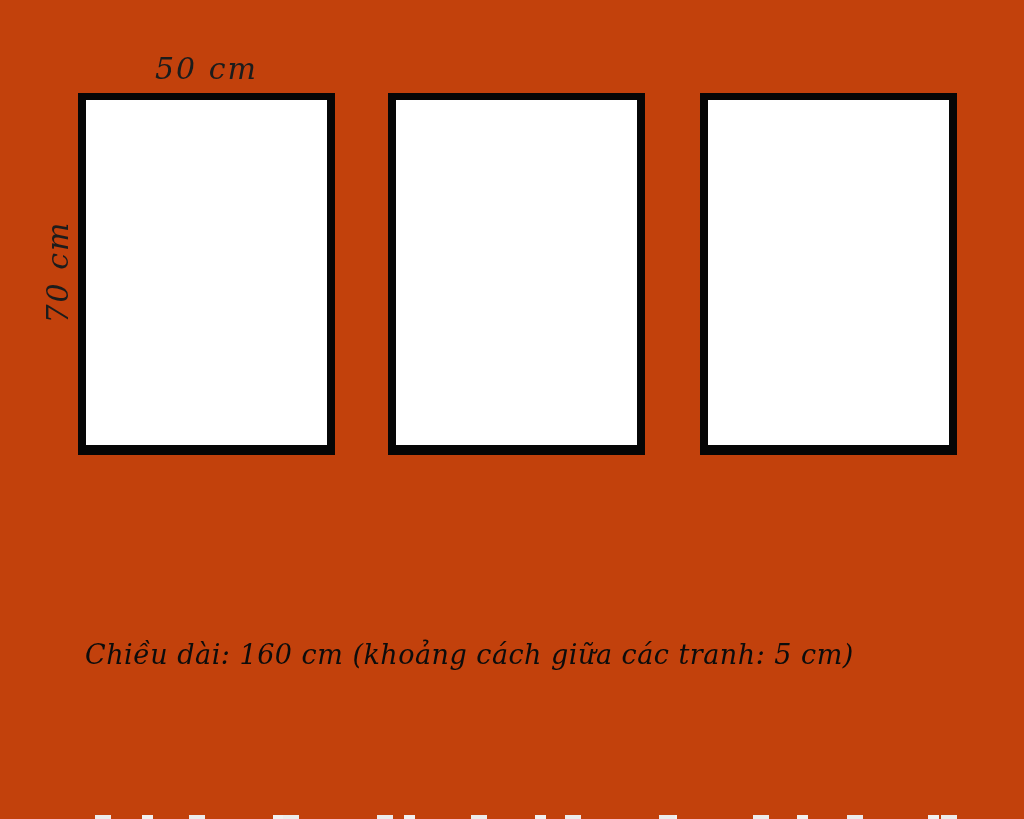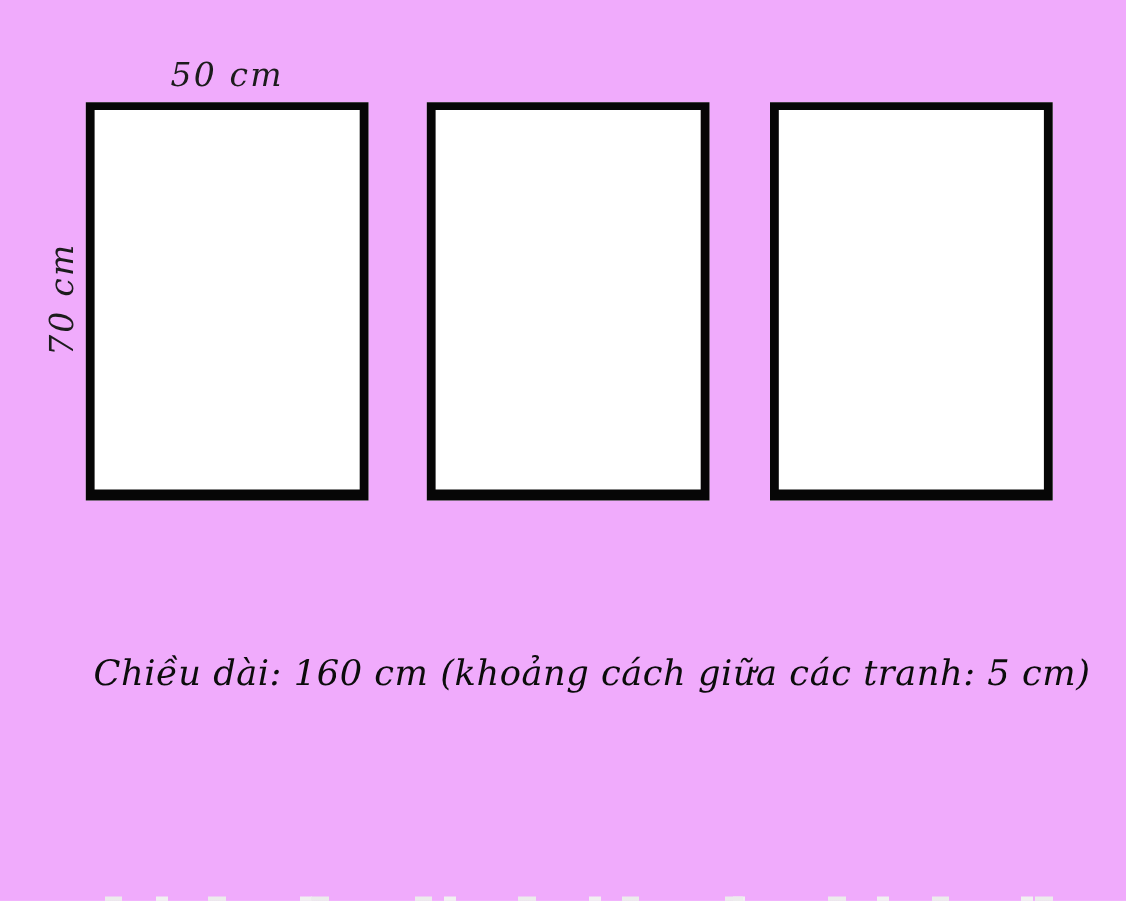--- a/index.html
+++ b/index.html
@@ -4,21 +4,21 @@
 <style>
   html, body {
     margin: 0;
     padding: 0;
     background: #ffffff;
   }
   .canvas {
     position: relative;
     width: 1024px;
     height: 819px;
-    background: #f0abfc;
+    background: #c2410c;
     overflow: hidden;
     font-family: "DejaVu Serif", serif;
     color: #0a0a0a;
   }
 
   
   .frame {
     position: absolute;
     top: 93px;
     width: 257px;
@@ -59,23 +59,23 @@
     font-size: 30px;
     font-style: italic;
     color: #1c1c1c;
     letter-spacing: 2px;
   }
 
   
   .caption {
     position: absolute;
     left: 85px;
-    top: 589px;
+    top: 631px;
     font-style: italic;
-    font-size: 32px;
+    font-size: 27px;
     line-height: 47px;
     color: #0c0c0c;
     white-space: nowrap;
     letter-spacing: 0.5px;
   }
 
   
   .cutoff-remnant {
     position: absolute;
     left: 95px;

